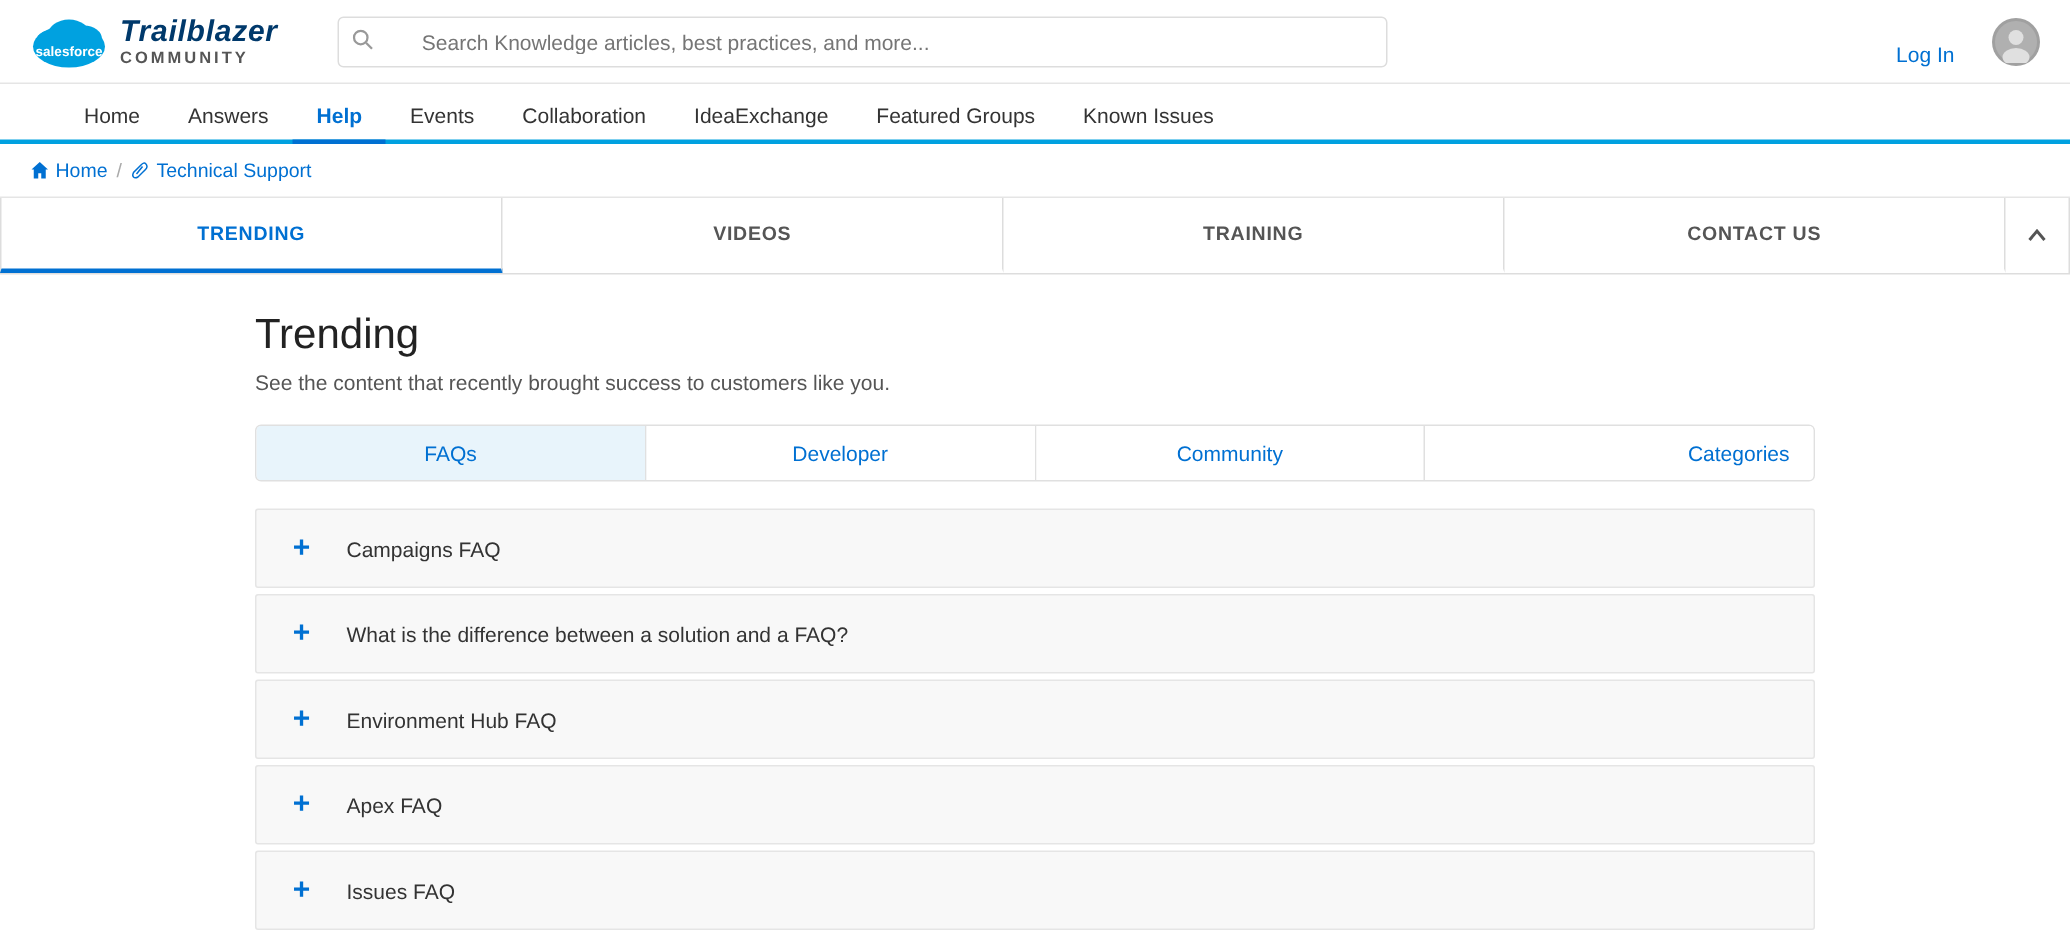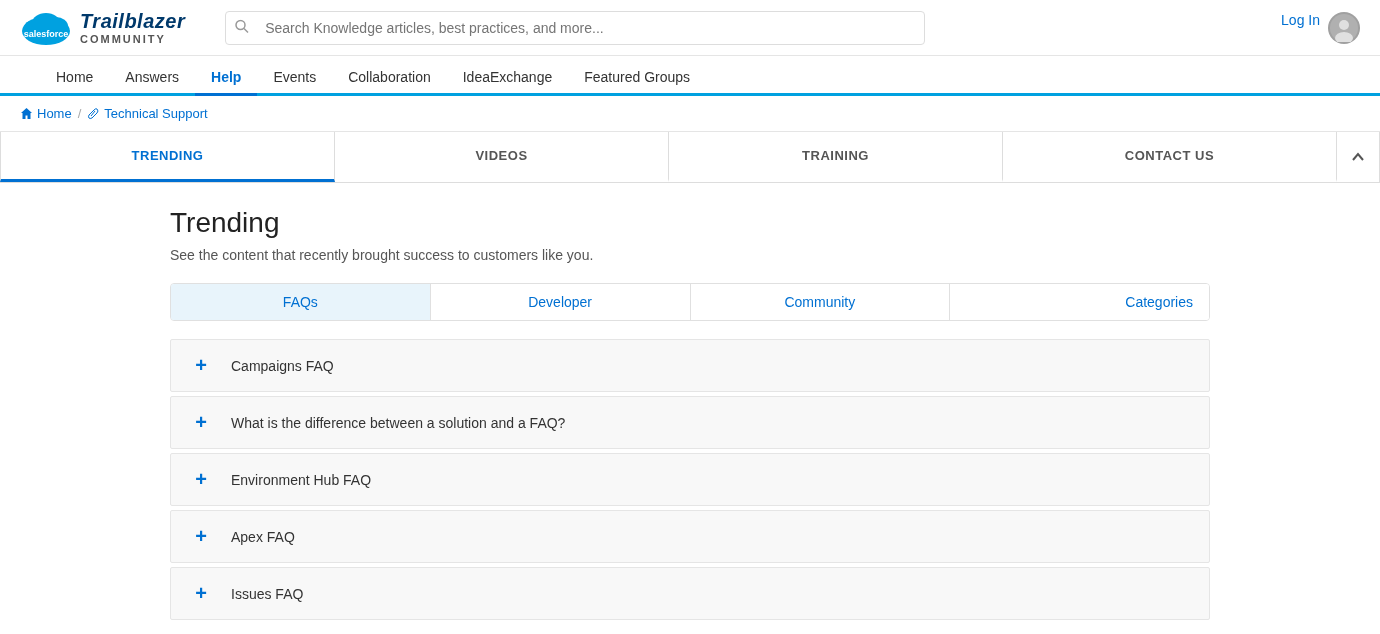--- a/index.html
+++ b/index.html
@@ -49,40 +49,40 @@
 
     #search-bar {
       flex: 1;
       max-width: 700px;
       margin: 0 20px;
       position: relative;
     }
 
     #search-bar input {
       width: 100%;
-      padding: 8px 12px 8px 39px;
+      padding: 8px 12px 8px 55px;
       border: 1px solid #ddd;
       border-radius: 4px;
       font-size: 14px;
       color: #999;
       outline: none;
     }
 
     .search-icon-wrap {
       position: absolute;
       left: 10px;
       top: 50%;
       transform: translateY(-50%);
       color: #999;
     }
 
     #header-right {
       display: flex;
-      align-items: flex-start;
-      gap: 8px;
+      align-items: flex-end;
+      gap: 25px;
       margin-left: auto;
     }
 
     .login-link {
       color: #0070D2;
       font-size: 14px;
       text-decoration: none;
       cursor: pointer;
     }
 
@@ -331,20 +331,21 @@
   </div>
 
   <div id="main-nav">
     <a class="nav-item">Home</a>
     <a class="nav-item">Answers</a>
     <a class="nav-item active">Help</a>
     <a class="nav-item">Events</a>
     <a class="nav-item">Collaboration</a>
     <a class="nav-item">IdeaExchange</a>
     <a class="nav-item">Featured Groups</a>
+    <a class="nav-item">Known Issues</a>
   </div>
 
   <div id="page-wrapper">
     <div id="page-inner">
 
       <div id="breadcrumb">
         <span class="breadcrumb-link">
           <svg width="13" height="13" viewBox="0 0 13 13">
             <polygon points="6.5,1 12,6 10.5,6 10.5,12 7.5,12 7.5,8.5 5.5,8.5 5.5,12 2.5,12 2.5,6 1,6" fill="#0070D2"></polygon>
           </svg>

